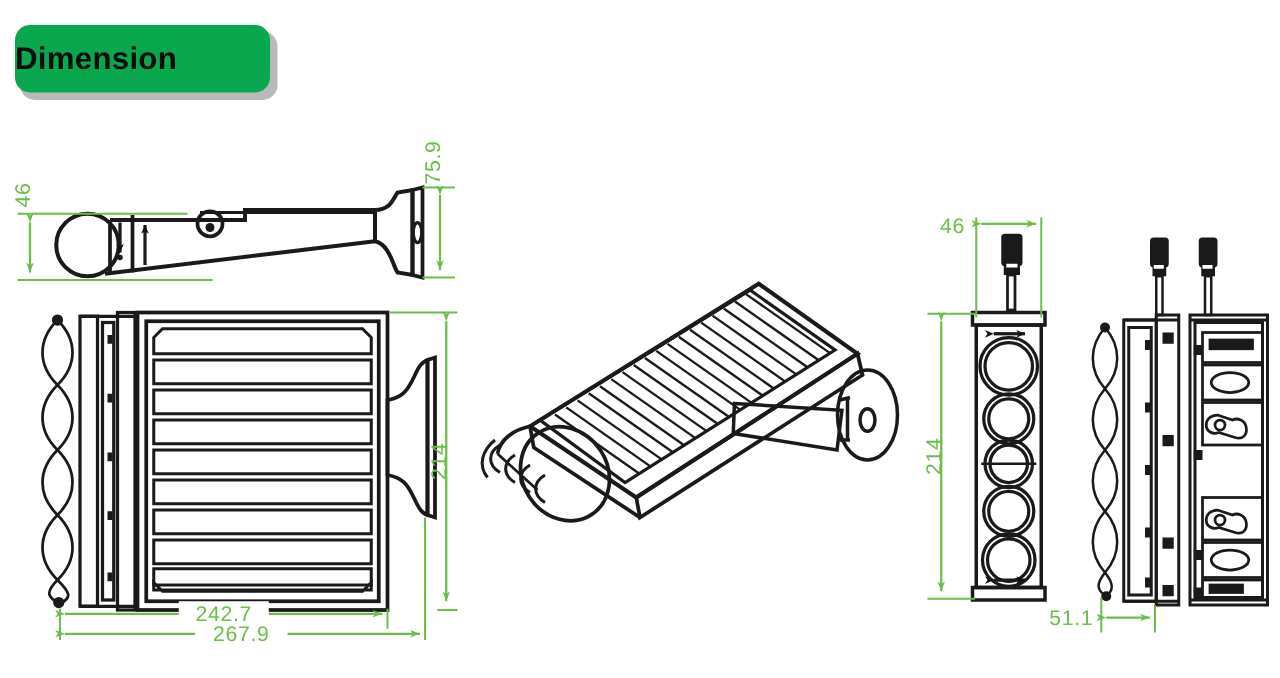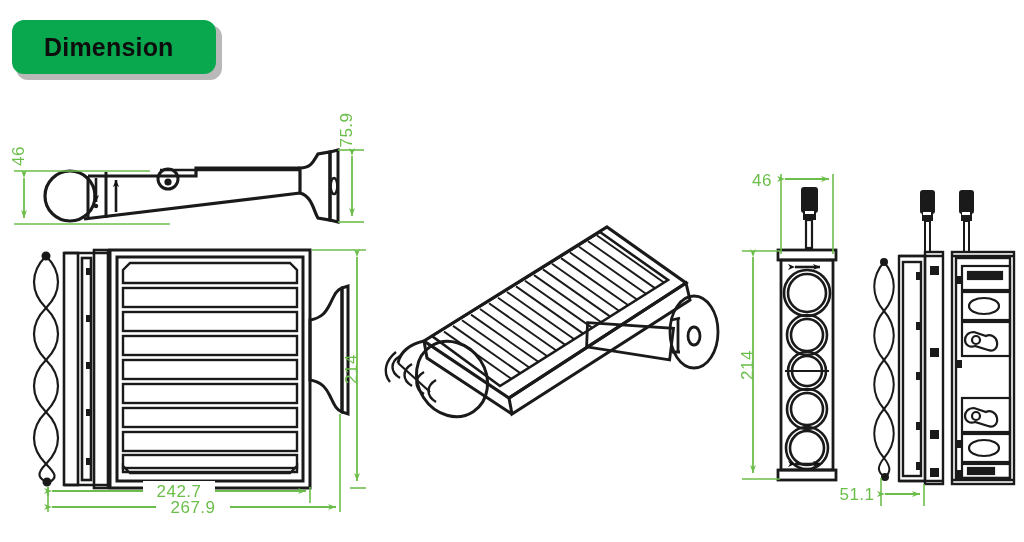--- a/index.html
+++ b/index.html
@@ -40,21 +40,20 @@
   .badge {
     position: absolute;
     left: 0;
     top: 0;
     width: 204px;
     height: 54px;
     border-radius: 12px;
     background: #09a84e;
     display: flex;
     align-items: center;
-    padding-left: 32px;
     box-sizing: border-box;
   }
   .badge-text {
     font-size: 25px;
     font-weight: bold;
     color: #0d0d0d;
     letter-spacing: 0.2px;
     font-family: "Liberation Sans", sans-serif;
   }
   

